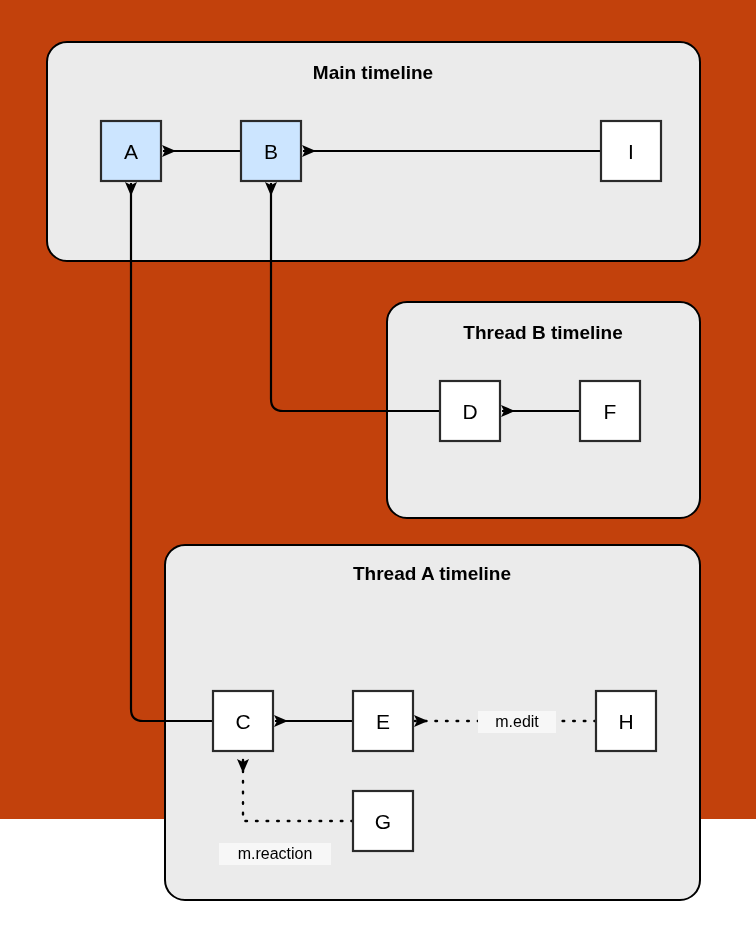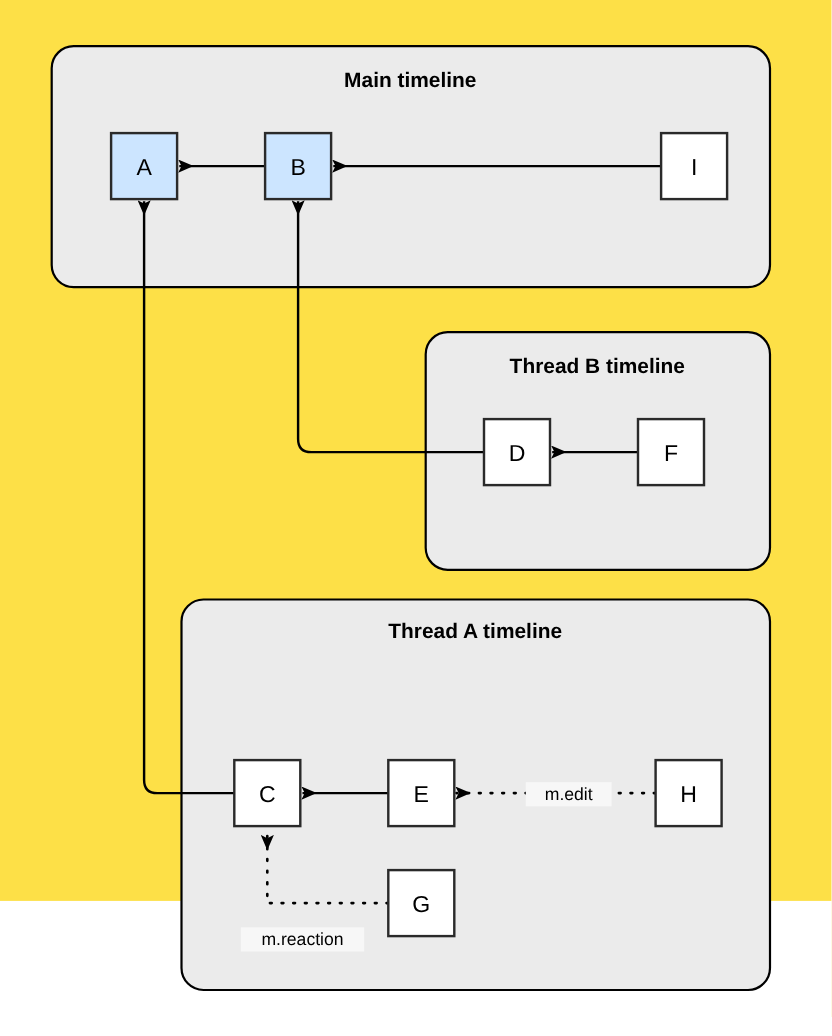--- a/index.html
+++ b/index.html
@@ -10,21 +10,21 @@
   body {
     width: 756px;
     height: 942px;
     font-family: "Liberation Sans", sans-serif;
     overflow: hidden;
   }
   #canvas {
     position: relative;
     width: 756px;
     height: 819px;
-    background: #fde047;
+    background: #c2410c;
   }
   #diagram-svg {
     position: absolute;
     left: 0;
     top: 0;
     width: 756px;
     height: 942px;
   }
   .group-title {
     font-weight: bold;

